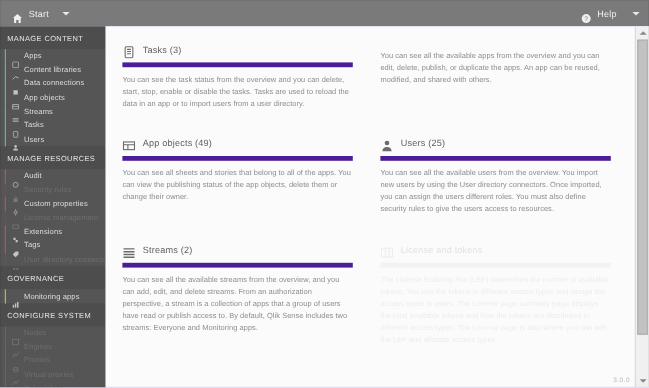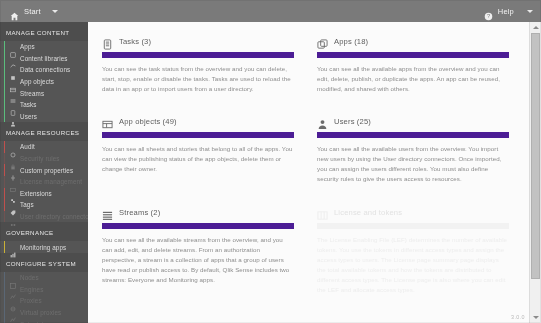--- a/index.html
+++ b/index.html
@@ -146,21 +146,21 @@
     width: 207px;
     box-sizing: border-box;
     padding: 6px 8px 10px 7px;
     background: transparent;
   }
   .card-head {
     display: flex;
     align-items: center;
     gap: 6px;
     padding-bottom: 5px;
-    border-bottom: 6px solid #4c1d95;
+    border-bottom: 4px solid #4c1d95;
   }
   .card-icon {
     width: 11px;
     height: 11px;
     flex: 0 0 auto;
     position: relative;
     color: #6b6b6b;
   }
   .card-title {
     font-size: 7.6px;
@@ -445,27 +445,20 @@
                   <rect x="2.5" y="1" width="7" height="10" rx="1" fill="none" stroke="currentColor" stroke-width="1"></rect>
                   <line x1="4.2" y1="3.4" x2="7.8" y2="3.4" stroke="currentColor"></line>
                   <line x1="4.2" y1="5.4" x2="7.8" y2="5.4" stroke="currentColor"></line>
                   <line x1="4.2" y1="7.4" x2="7.8" y2="7.4" stroke="currentColor"></line>
                 </svg></span>
               <span class="card-title">Tasks (3)</span>
             </div>
             <p class="card-desc">You can see the task status from the overview and you can delete, start, stop, enable or disable the tasks. Tasks are used to reload the data in an app or to import users from a user directory.</p>
           </section>
           <section class="card">
-            <div class="card-head">
-              <span class="card-icon"><svg viewBox="0 0 12 12" width="11" height="11">
-                  <rect x="1" y="3" width="7" height="7" rx="1" fill="none" stroke="currentColor"></rect>
-                  <rect x="4" y="1" width="7" height="7" rx="1" fill="none" stroke="currentColor"></rect>
-                </svg></span>
-              <span class="card-title">Apps (18)</span>
-            </div>
             <p class="card-desc">You can see all the available apps from the overview and you can edit, delete, publish, or duplicate the apps. An app can be reused, modified, and shared with others.</p>
           </section>
           <section class="card">
             <div class="card-head">
               <span class="card-icon"><svg viewBox="0 0 12 12" width="11" height="11">
                   <rect x="1" y="2.5" width="10" height="7" fill="none" stroke="currentColor"></rect>
                   <line x1="1" y1="5" x2="11" y2="5" stroke="currentColor"></line>
                   <line x1="5" y1="5" x2="5" y2="9.5" stroke="currentColor"></line>
                 </svg></span>
               <span class="card-title">App objects (49)</span>

